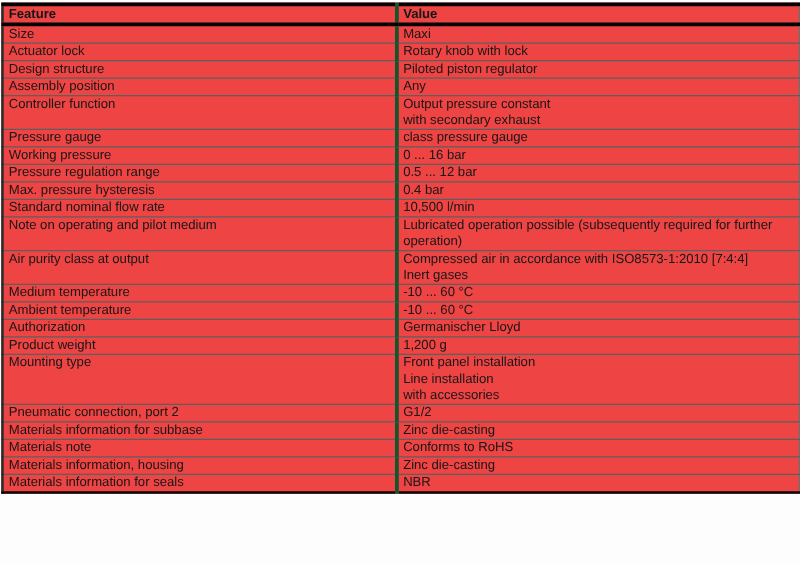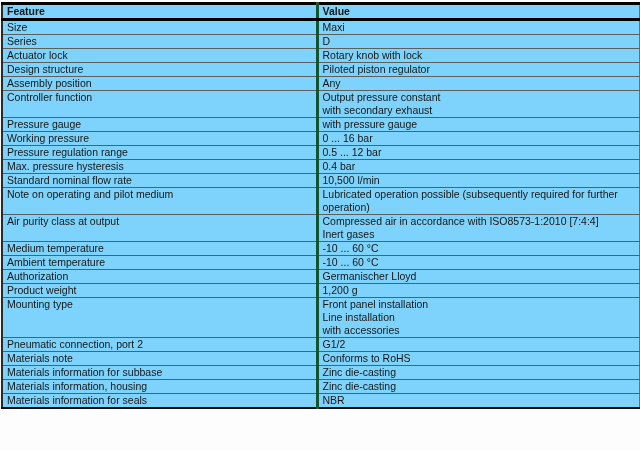--- a/index.html
+++ b/index.html
@@ -12,21 +12,21 @@
     height: 451px;
     overflow: hidden;
     font-family: "Liberation Sans", sans-serif;
     color: #161616;
   }
   .spec-table {
     border-collapse: collapse;
     table-layout: fixed;
     width: 637px;
     margin: 2px 0 0 1px;
-    background: #7dd3fc;
+    background: #ef4444;
     border-top: 3px solid #000000;
     border-left: 2px solid #2b2b2b;
     border-right: 1px solid #6f6f6f;
     border-bottom: 2px solid #0a0a0a;
   }
   .spec-table col.c-feature { width: 315px; }
   .spec-table col.c-value  { width: 322px; }
   .spec-table th,
   .spec-table td {
     font-size: 10.5px;
@@ -66,43 +66,39 @@
       <th class="feature">Feature</th>
       <th class="value">Value</th>
     </tr>
   </thead>
   <tbody>
       <tr>
         <td class="feature">Size</td>
         <td class="value">Maxi</td>
       </tr>
       <tr>
-        <td class="feature">Series</td>
-        <td class="value">D</td>
-      </tr>
-      <tr>
         <td class="feature">Actuator lock</td>
         <td class="value">Rotary knob with lock</td>
       </tr>
       <tr>
         <td class="feature">Design structure</td>
         <td class="value">Piloted piston regulator</td>
       </tr>
       <tr>
         <td class="feature">Assembly position</td>
         <td class="value">Any</td>
       </tr>
       <tr>
         <td class="feature">Controller function</td>
         <td class="value">Output pressure constant
 with secondary exhaust</td>
       </tr>
       <tr>
         <td class="feature">Pressure gauge</td>
-        <td class="value">with pressure gauge</td>
+        <td class="value">class pressure gauge</td>
       </tr>
       <tr>
         <td class="feature">Working pressure</td>
         <td class="value">0 ... 16 bar</td>
       </tr>
       <tr>
         <td class="feature">Pressure regulation range</td>
         <td class="value">0.5 ... 12 bar</td>
       </tr>
       <tr>
@@ -143,26 +139,26 @@
         <td class="feature">Mounting type</td>
         <td class="value">Front panel installation
 Line installation
 with accessories</td>
       </tr>
       <tr>
         <td class="feature">Pneumatic connection, port 2</td>
         <td class="value">G1/2</td>
       </tr>
       <tr>
+        <td class="feature">Materials information for subbase</td>
+        <td class="value">Zinc die-casting</td>
+      </tr>
+      <tr>
         <td class="feature">Materials note</td>
         <td class="value">Conforms to RoHS</td>
-      </tr>
-      <tr>
-        <td class="feature">Materials information for subbase</td>
-        <td class="value">Zinc die-casting</td>
       </tr>
       <tr>
         <td class="feature">Materials information, housing</td>
         <td class="value">Zinc die-casting</td>
       </tr>
       <tr>
         <td class="feature">Materials information for seals</td>
         <td class="value">NBR</td>
       </tr>
     </tbody>

